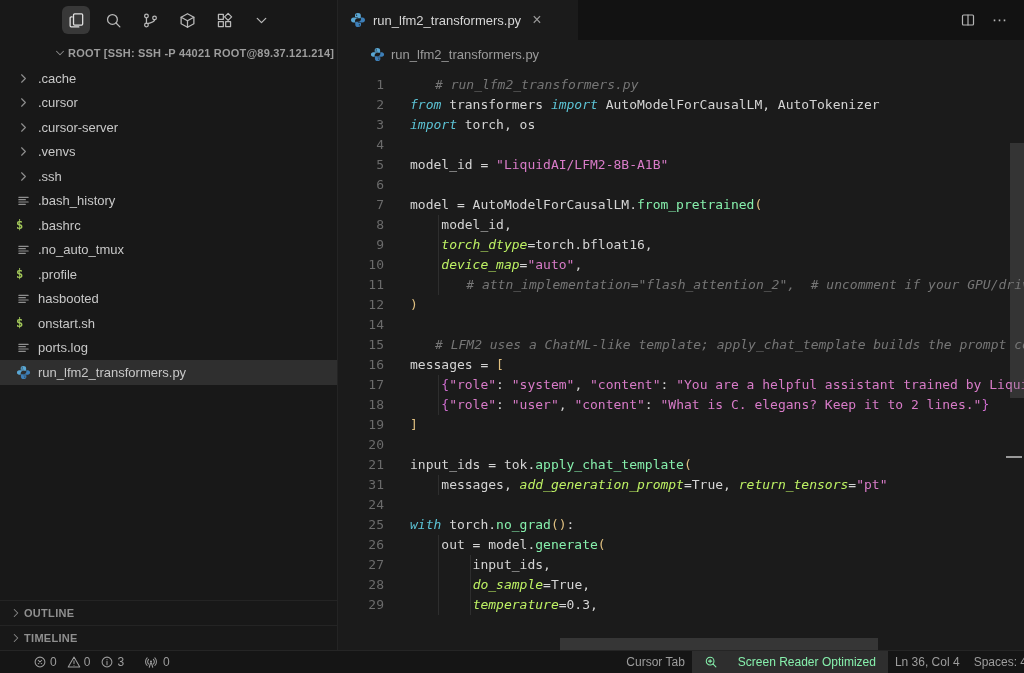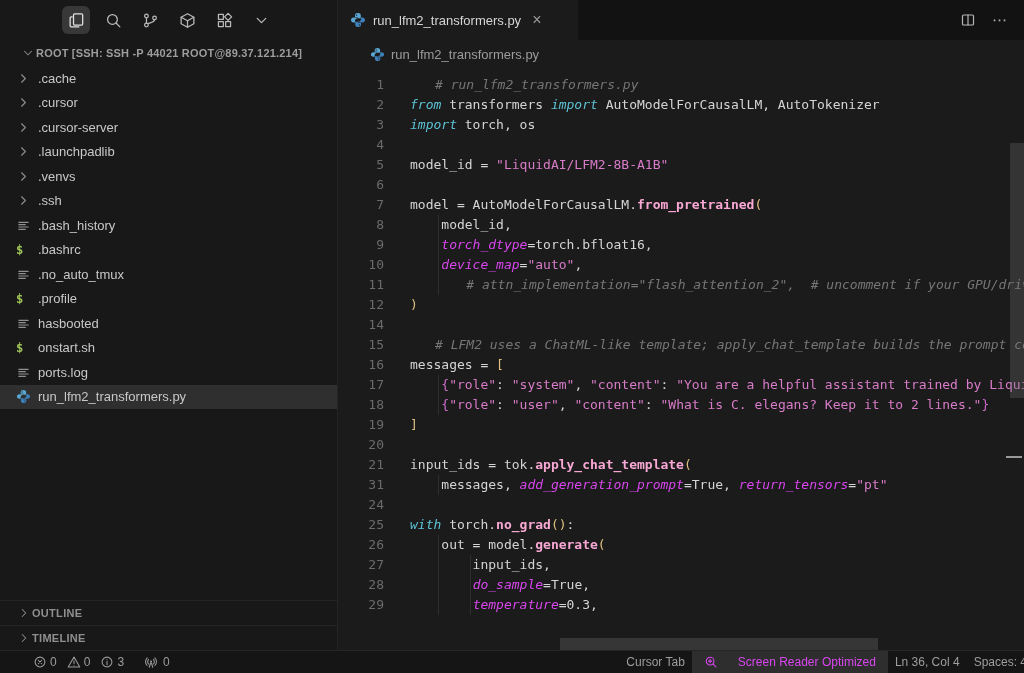--- a/index.html
+++ b/index.html
@@ -13,31 +13,31 @@
   
   .sidebar{
     grid-column:1; grid-row:1; background:#181818; border-right:1px solid #242424;
     display:flex; flex-direction:column; overflow:hidden;
   }
   .activity-row{ height:40px; display:flex; align-items:center; gap:9px; padding-left:62px; }
   .act-btn{ width:28px; height:28px; display:flex; align-items:center; justify-content:center;
     border-radius:6px; color:#b9b9b9; cursor:pointer; }
   .act-btn.active{ background:#383838; color:#e0e0e0; }
   .act-btn svg{ width:17px; height:17px; }
-  .section-header{ height:26px; display:flex; align-items:center; padding-left:20px; cursor:pointer; }
+  .section-header{ height:26px; display:flex; align-items:center; padding-left:12px; cursor:pointer;margin-left:40px; }
   .section-header .tw{ width:16px; height:16px; color:#8a8a8a; display:flex; align-items:center; justify-content:center;}
   .section-header .tw svg{ width:14px; height:14px;}
   .root-label{ font-size:11px; font-weight:700; color:#9d9d9d; letter-spacing:.2px; white-space:nowrap; }
   .tree-row{ height:24.5px; display:flex; align-items:center; padding-left:16px; color:#c8c8c8; cursor:pointer; white-space:nowrap; }
   .tree-row.selected{ background:#2f2f2f; }
   .tree-row .slot{ width:22px; height:16px; display:flex; align-items:center; justify-content:flex-start; color:#8f8f8f; flex:none;}
   .tree-row .slot svg{ width:15px; height:15px; }
   .shell-ic{ color:#a3c85a; font-family:"DejaVu Sans Mono", monospace; font-size:12px; font-weight:700;}
   .sidebar-spacer{ flex:1; }
-  .bottom-section{ height:25px; border-top:1px solid #242424; display:flex; align-items:center; padding-left:16px; cursor:pointer;}
+  .bottom-section{ height:25px; border-top:1px solid #242424; display:flex; align-items:center; padding-left:8px; cursor:pointer;}
   .bottom-section .tw{ width:16px; color:#8a8a8a; display:flex; align-items:center; justify-content:center;}
   .bottom-section .tw svg{ width:14px; height:14px;}
   .bottom-section .lbl{ font-size:11px; font-weight:700; color:#8f8f8f; letter-spacing:.3px;}
   
   .editor-col{ grid-column:2; grid-row:1; display:flex; flex-direction:column; overflow:hidden; position:relative; background:#1b1b1b;}
   .tabbar{ height:40px; background:#121212; display:flex; align-items:stretch; flex:none;}
   .tab{ width:240px; background:#1b1b1b; display:flex; align-items:center; gap:7px; padding:0 10px 0 12px; cursor:pointer;}
   .tab .ficon svg{ width:16px; height:16px; display:block;}
   .tab-label{ color:#d6d6d6; white-space:nowrap; }
   .tab-close{ margin-left:4px; color:#9a9a9a; font-size:16px; line-height:1; cursor:pointer; }
@@ -48,36 +48,36 @@
   .breadcrumb .ficon svg{ width:15px; height:15px; display:block;}
   .code-area{ position:relative; flex:1; overflow:hidden; font-family:"DejaVu Sans Mono", monospace; font-size:13px; padding-top:7px;}
   .line{ display:flex; height:20px; line-height:20px; position:relative;}
   .ln{ width:46px; text-align:right; color:#6b6b6b; flex:none; user-select:none;}
   .lc{ flex:1; white-space:pre; position:relative; padding-left:26px; overflow:hidden;}
   .guide{ position:absolute; top:0; bottom:0; width:1px; background:#2e2e2e;}
   .tok-pl{ color:#d4d4d4;margin-top:12px;}
   .tok-kw{ color:#5cc3d5; font-style:italic;}
   .tok-cmt{ color:#767676; font-style:italic;margin-left:25px;}
   .tok-str{ color:#d87bc8;}
-  .tok-fn{ color:#f9a8d4;font-weight:bold;}
+  .tok-fn{ color:#86efac;}
   .tok-brk{ color:#e0c080;}
   .tok-brk2{ color:#cd6ccd;}
-  .tok-param{ color:#d946ef; font-style:italic;}
+  .tok-param{ color:#bef264; font-style:italic;}
   .vscrollbar{ position:absolute; right:0; top:75px; width:14px; height:255px; background:rgba(120,120,120,.28); }
   .ruler-dash{ position:absolute; right:2px; top:388px; width:16px; height:2px; background:#999; }
   .hscrollbar{ position:absolute; bottom:0; left:222px; width:318px; height:12px; background:rgba(120,120,120,.30); }
   
   .statusbar{ grid-column:1 / 3; grid-row:2; background:#151515; border-top:1px solid #252525;
     display:flex; align-items:center; color:#9d9d9d; font-size:12px; overflow:hidden; padding:0 0 0 8px;}
   .sb-item{ display:flex; align-items:center; gap:5px; padding:0 7px; height:100%; cursor:pointer; white-space:nowrap;}
   .sb-item svg{ width:14px; height:14px; display:block;}
   .problems{ gap:3px;}
   .problems .grp{ display:flex; align-items:center; gap:3px; margin-right:7px;}
   .sb-right{ margin-left:auto; display:flex; align-items:center; height:100%;}
-  .sb-hl{ background:#2e2e2e; color:#d946ef; gap:20px; padding:0 12px;}
+  .sb-hl{ background:#2e2e2e; color:#86efac; gap:20px; padding:0 12px;}
   .sb-last{ margin-right:-10px;}
 </style>
 </head>
 <body>
 
 <div class="app">
 
   <aside class="sidebar">
     <div class="activity-row" id="activity-row">
         <div class="act-btn active">
@@ -147,28 +147,20 @@
           </span>
           <span>.cursor</span>
         </div>
         <div class="tree-row">
           <span class="slot">
             <svg viewBox="0 0 16 16" fill="none" stroke="currentColor" stroke-width="1.2" stroke-linecap="round" stroke-linejoin="round">
               <path d="M6 4 10 8 6 12"></path>
             </svg>
           </span>
           <span>.cursor-server</span>
-        </div>
-        <div class="tree-row">
-          <span class="slot">
-            <svg viewBox="0 0 16 16" fill="none" stroke="currentColor" stroke-width="1.2" stroke-linecap="round" stroke-linejoin="round">
-              <path d="M6 4 10 8 6 12"></path>
-            </svg>
-          </span>
-          <span>.launchpadlib</span>
         </div>
         <div class="tree-row">
           <span class="slot">
             <svg viewBox="0 0 16 16" fill="none" stroke="currentColor" stroke-width="1.2" stroke-linecap="round" stroke-linejoin="round">
               <path d="M6 4 10 8 6 12"></path>
             </svg>
           </span>
           <span>.venvs</span>
         </div>
         <div class="tree-row">

